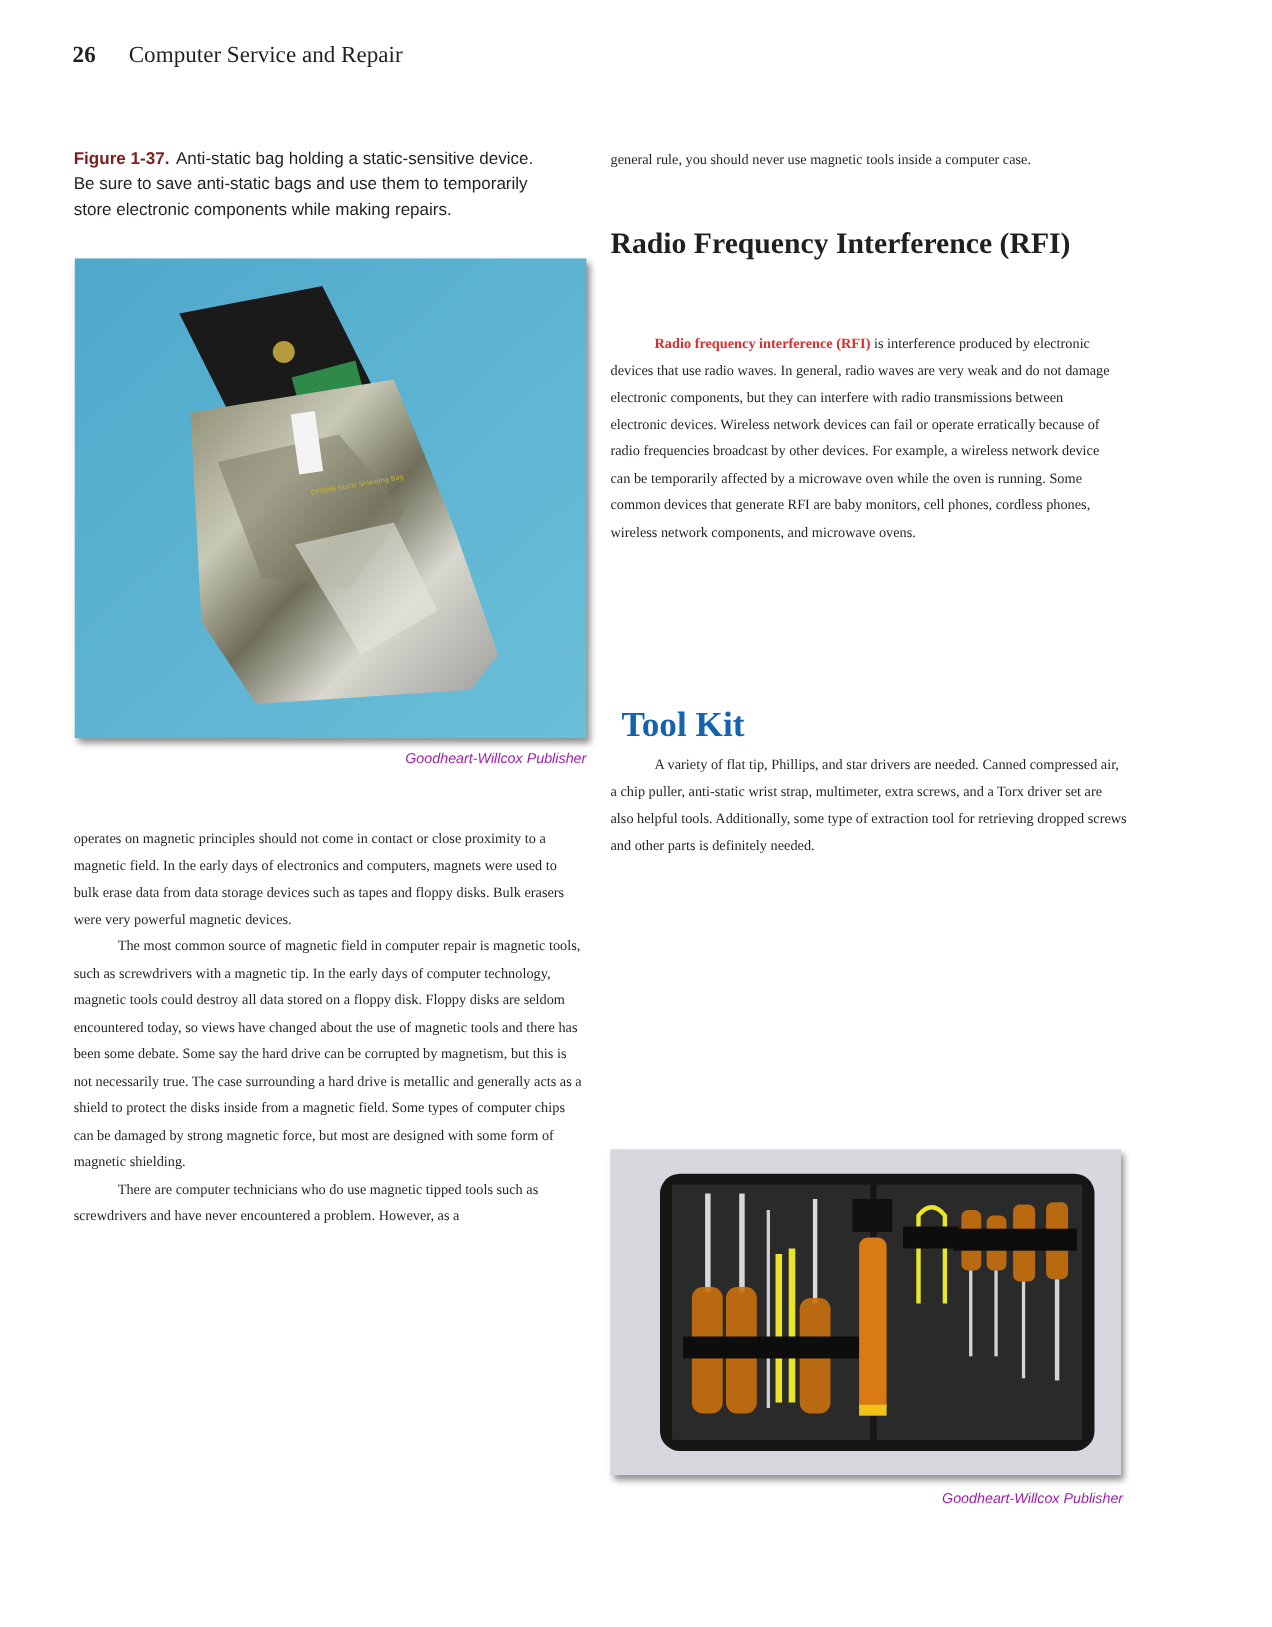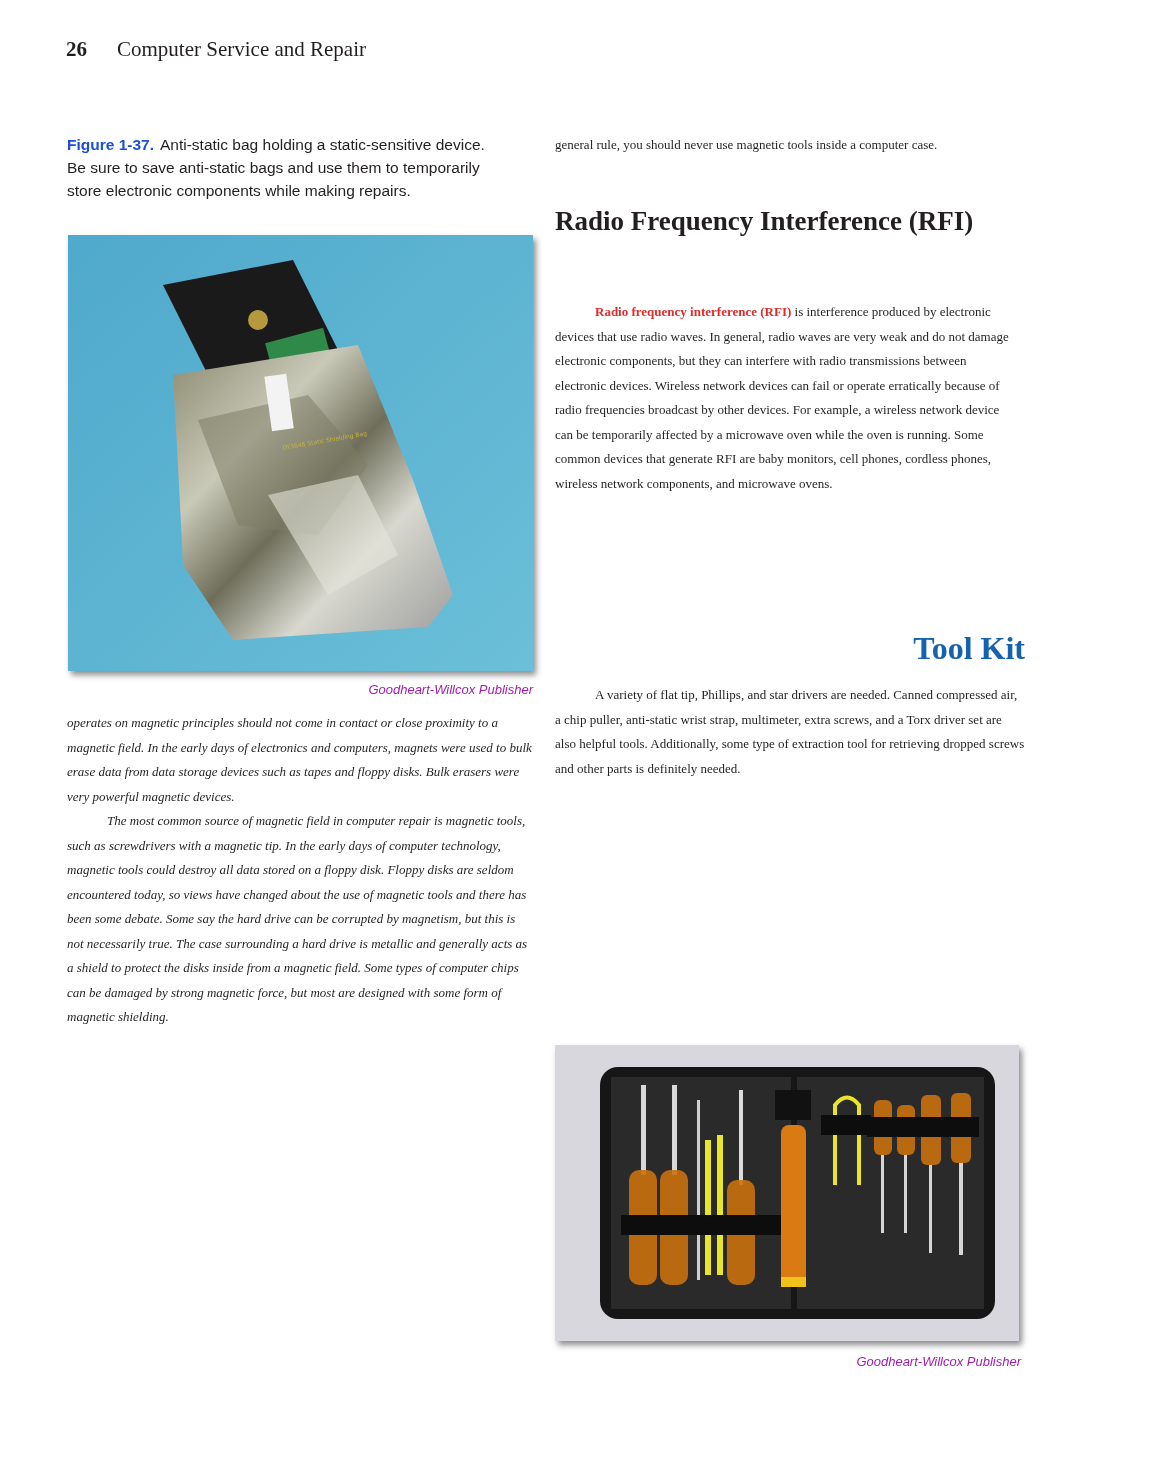--- a/index.html
+++ b/index.html
@@ -8,28 +8,28 @@
   .sans { font-family: "Liberation Sans", "DejaVu Sans", sans-serif; }
 
   .running-head { position: absolute; left: 66px; top: 37px; font-size: 21px; }
   .running-head .page-num { font-weight: bold; margin-right: 30px; }
 
   .col { position: absolute; }
   .col-left { left: 67px; width: 470px; }
   .col-right { left: 555px; width: 470px; }
 
   .caption { font-size: 15.5px; line-height: 23px; color: #231f20; }
-  .caption .fig-label { color: #1d4ed8; font-weight: bold; margin-right: 6px; text-align: right; }
+  .caption .fig-label { color: #7f1d1d; font-weight: bold; margin-right: 6px; text-align: right; }
 
   .body-text { font-size: 13px; line-height: 24.5px; }
   .body-text p { margin: 0; }
   .indent { text-indent: 40px; }
 
   h2.section-heading { margin: 0; font-size: 27px; font-weight: bold; color: #231f20; }
-  h1.section-heading-blue { margin: 0; font-size: 32px; font-weight: bold; color: #1563ae; text-align: right; }
+  h1.section-heading-blue { margin: 10px; font-size: 32px; font-weight: bold; color: #1563ae; }
 
   .term-red { color: #e02b2b; font-weight: bold; }
   .strong { font-weight: bold; }
 
   .credit { font-size: 13px; font-style: italic; text-align: right; color: #a21caf; }
 
   .photo { position: absolute; box-shadow: 3px 4px 6px rgba(0,0,0,0.45); overflow: hidden; }
   .photo-bag { left: 68px; top: 235px; width: 465px; height: 436px; background: #5fb4d2; }
   .photo-kit { left: 555px; top: 1045px; width: 464px; height: 296px; background: #d7d6dc; }
 </style>
@@ -67,23 +67,24 @@
 
     <polygon points="105,140 290,110 345,245 385,360 360,392 165,405 115,330 110,230" fill="url(#foil)"></polygon>
     <polygon points="130,185 240,160 300,230 250,300 170,290" fill="#7e7d66" opacity="0.55"></polygon>
     <polygon points="200,260 290,240 330,320 260,360" fill="#e4e4da" opacity="0.6"></polygon>
     <rect x="200" y="140" width="22" height="55" fill="#f3f3f3" transform="rotate(-8 211 167)"></rect>
     <text x="215" y="215" font-size="6" fill="#c9b23a" font-family="DejaVu Sans, sans-serif" transform="rotate(-10 215 215)">DY3846 Static Shielding Bag</text>
   </svg>
 </div>
 <div class="col col-left credit sans" style="top:682px; width:466px;">Goodheart-Willcox Publisher</div>
 
-<div class="col col-left body-text serif" style="top:711px; width:465px;font-style:italic;">
+<div class="col col-left body-text serif" style="top:750px; width:465px;">
   <p>operates on magnetic principles should not come in contact or close proximity to a magnetic field. In the early days of electronics and computers, magnets were used to bulk erase data from data storage devices such as tapes and floppy disks. Bulk erasers were very powerful magnetic devices.</p>
   <p class="indent">The most common source of magnetic field in computer repair is magnetic tools, such as screwdrivers with a magnetic tip. In the early days of computer technology, magnetic tools could destroy all data stored on a floppy disk. Floppy disks are seldom encountered today, so views have changed about the use of magnetic tools and there has been some debate. Some say the hard drive can be corrupted by magnetism, but this is not necessarily true. The case surrounding a hard drive is metallic and generally acts as a shield to protect the disks inside from a magnetic field. Some types of computer chips can be damaged by strong magnetic force, but most are designed with some form of magnetic shielding.</p>
+  <p class="indent">There are computer technicians who do use magnetic tipped tools such as screwdrivers and have never encountered a problem. However, as a</p>
 </div>
 
 <div class="col col-right body-text serif" style="top:133px; width:460px;">general rule, you should never use magnetic tools inside a computer case.</div>
 
 <h2 class="col col-right section-heading serif" style="top:206px;">Radio Frequency Interference (RFI)</h2>
 
 <div class="col col-right body-text serif" style="top:254px; width:455px;margin-top:46px;">
   <p class="indent"><span class="term-red">Radio frequency interference (RFI)</span><span> is interference produced by electronic devices that use radio waves. In general, radio waves are very weak and do not damage electronic components, but they can interfere with radio transmissions between electronic devices. Wireless network devices can fail or operate erratically because of radio frequencies broadcast by other devices. For example, a wireless network device can be temporarily affected by a microwave oven while the oven is running. Some common devices that generate RFI are baby monitors, cell phones, cordless phones, wireless network components, and microwave ovens.</span></p>
 </div>
 

